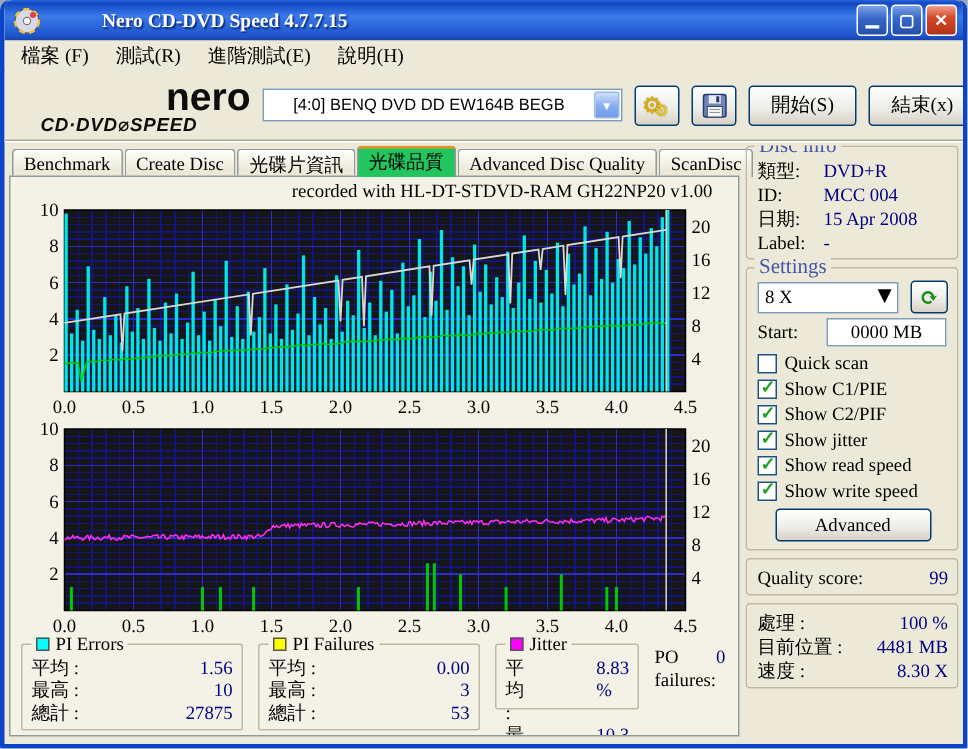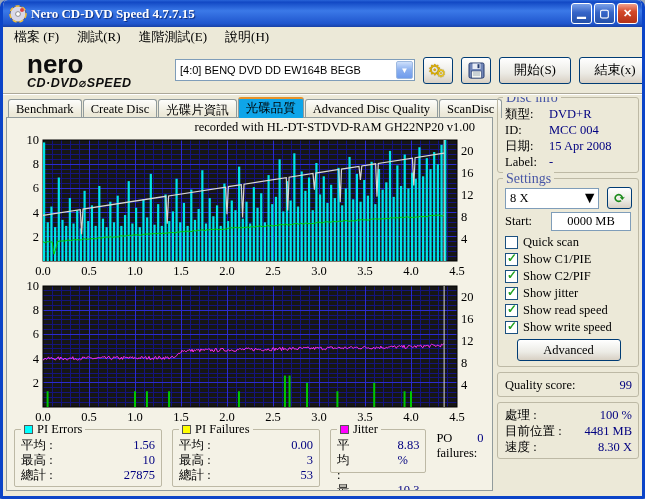--- a/index.html
+++ b/index.html
@@ -3,61 +3,61 @@
 <meta charset="utf-8">
 <style>
   html,body{margin:0;padding:0;background:#9aa7b8;}
   *{box-sizing:border-box;}
   .window{width:645px;height:499px;position:relative;overflow:hidden;
     border-left:3px solid #0b44c8;border-right:3px solid #0b44c8;border-bottom:3px solid #0b44c8;
     border-radius:7px 7px 2px 2px;background:#ece9d8;
     font-family:"Liberation Serif","DejaVu Serif",serif;}
   
   .titlebar{height:27px;background:linear-gradient(180deg,#2964d8 0%,#1248c4 8%,#3b79e8 40%,#1f55cd 88%,#1941a5 100%);
-    display:flex;align-items:center;padding:0 4px;border-radius:5px 5px 0 0;}
+    display:flex;align-items:center;padding:0 4px;border-radius:5px 5px 0 0;gap:37px;}
   .titlebar .ticon{width:18px;height:18px;margin:0 4px 0 2px;flex:none;}
   .title-text{color:#fff;font-weight:bold;font-size:13px;text-shadow:1px 1px 1px #0a2a7a;flex:1;white-space:nowrap;overflow:hidden;}
   .winbtns{display:flex;gap:2px;}
   .winbtn{width:21px;height:21px;border:1px solid #fff;border-radius:3px;color:#fff;
     display:flex;align-items:center;justify-content:center;font-size:11px;font-weight:bold;
     font-family:"Liberation Sans",sans-serif;}
   .winbtn.blue{background:linear-gradient(180deg,#7ba1e8,#3665c8 45%,#2450a8);}
   .winbtn.red{background:linear-gradient(180deg,#f0a08c,#d4492a 40%,#b43218);}
   .winbtn .g{transform:translateY(-1px);}
   
   .menubar{height:20px;background:#ece9d8;display:flex;align-items:flex-start;font-size:13px;padding-left:2px;}
   .menu-item{padding:1px 9px;cursor:default;}
   
   .toolbar{height:47px;display:flex;align-items:center;padding:0 6px;gap:8px;
     border-bottom:1px solid #aca899;box-shadow:0 1px 0 #ffffff;}
   .logo{width:158px;flex:none;line-height:1;padding-left:18px;}
-  .logo .l1{font-family:"Liberation Sans","DejaVu Sans",sans-serif;font-weight:900;font-size:26px;letter-spacing:0px;color:#0d0d0d;}
+  .logo .l1{font-family:"Liberation Sans","DejaVu Sans",sans-serif;font-weight:900;font-size:26px;letter-spacing:0px;color:#0d0d0d;text-align:right;}
   .logo .l2{font-family:"Liberation Sans","DejaVu Sans",sans-serif;font-weight:900;font-style:italic;font-size:12.5px;color:#0d0d0d;letter-spacing:.5px;}
-  .combo{width:240px;height:22px;background:#fff;border:1px solid #7f9db9;display:flex;align-items:center;flex:none;}
+  .combo{width:240px;height:22px;background:#fff;border:1px solid #7f9db9;display:flex;align-items:center;flex:none;text-align:center;}
   .combo .ctext{flex:1;font-family:"Liberation Sans","DejaVu Sans",sans-serif;font-size:11px;padding:0 4px;white-space:nowrap;overflow:hidden;}
   .combo .carrow{width:17px;height:18px;margin-right:1px;border-radius:2px;border:1px solid #9db9e0;
     background:linear-gradient(180deg,#cfe0fb,#8bb0ef 50%,#6f9cec);color:#fff;font-size:8px;
     display:flex;align-items:center;justify-content:center;}
   .toolbtn{height:27px;border:1px solid #003c74;border-radius:3px;
     background:linear-gradient(180deg,#ffffff,#ecebe5 60%,#d8d0c4);
     display:flex;align-items:center;justify-content:center;font-size:13px;}
   .toolbtn.icon{width:30px;flex:none;}
   .toolbtn.txt{width:72px;flex:none;}
   .gearwrap{position:relative;width:20px;height:20px;}
   .gear1{position:absolute;left:0;top:1px;font-size:15px;color:#e0b000;text-shadow:0 0 1px #6b5200;}
   .gear2{position:absolute;left:8px;top:7px;font-size:11px;color:#f3cd17;text-shadow:0 0 1px #6b5200;}
   .spacer{flex:1;}
   
   .content{display:flex;padding:3px;gap:4px;height:400px;}
   .left-panel{width:487px;flex:none;display:flex;flex-direction:column;}
   
   .tabs{display:flex;height:21px;align-items:flex-end;padding-left:2px;gap:1px;}
   .tab{border:1px solid #919b9c;border-bottom:none;border-radius:3px 3px 0 0;
     background:linear-gradient(180deg,#fdfdfb,#ece9d8 80%);padding:2px 7px 0 7px;font-size:12.5px;height:19px;white-space:nowrap;}
-  .tab.active{background:#0ea5e9;height:21px;border-top:2px solid #e5932c;padding-top:1px;position:relative;z-index:2;}
+  .tab.active{background:#22c55e;height:21px;border-top:2px solid #e5932c;padding-top:1px;position:relative;z-index:2;}
   
   .page{flex:1;border:1px solid #919b9c;background:#f4f2e6;padding:2px 3px;overflow:hidden;margin-top:-1px;}
   .chart-title{font-size:12.5px;text-align:right;padding-right:14px;height:15px;line-height:15px;color:#000;}
   svg{display:block;}
   
   .legend-row{display:flex;gap:10px;padding:2px 4px 0 4px;}
   .lbox{border:1px solid #bdb9a5;border-radius:2px;width:148px;position:relative;padding:8px 6px 3px 6px;font-size:12.5px;}
   .lbox .ltitle{position:absolute;top:-8px;left:6px;background:#f4f2e6;padding:0 3px;display:flex;align-items:center;gap:4px;font-size:12.5px;}
   .swatch{width:9px;height:9px;border:1px solid #555;display:inline-block;}
   .lrow{display:flex;justify-content:space-between;line-height:15px;gap:48px;}

